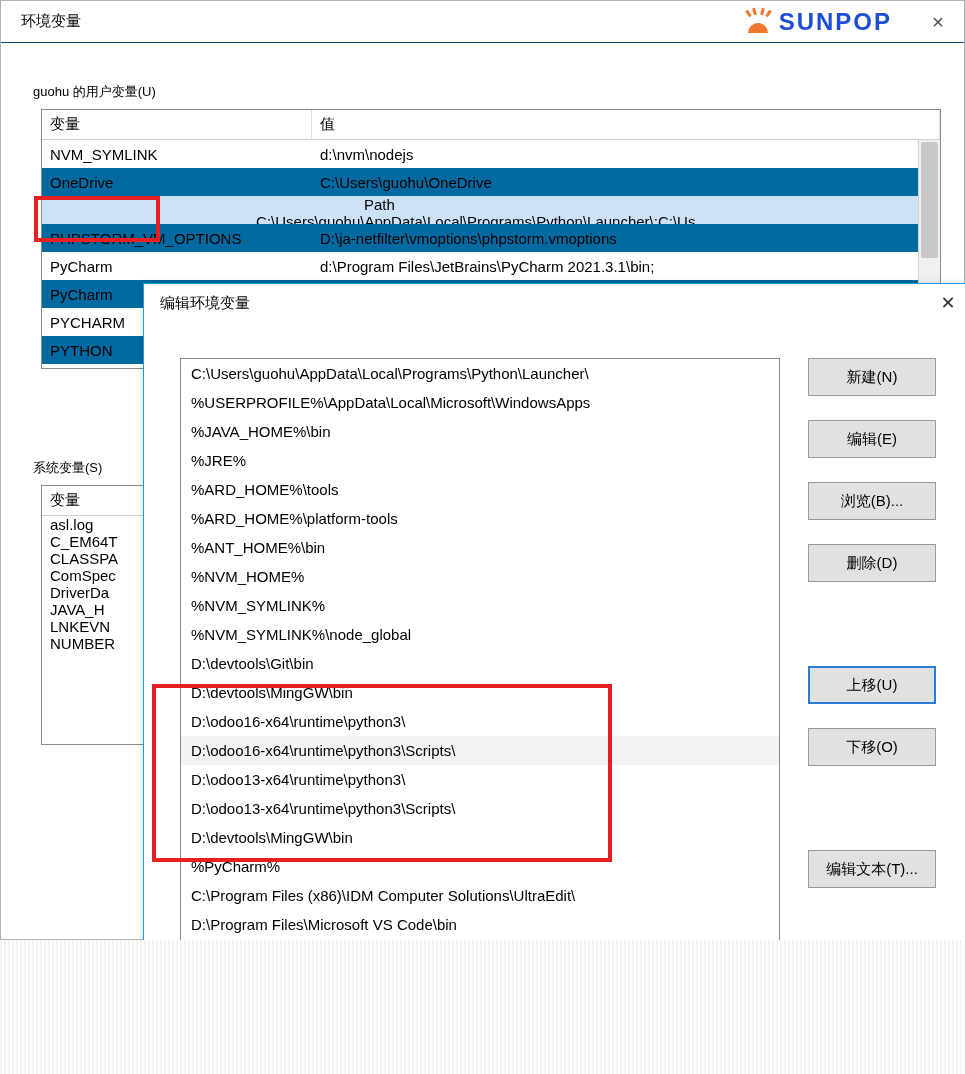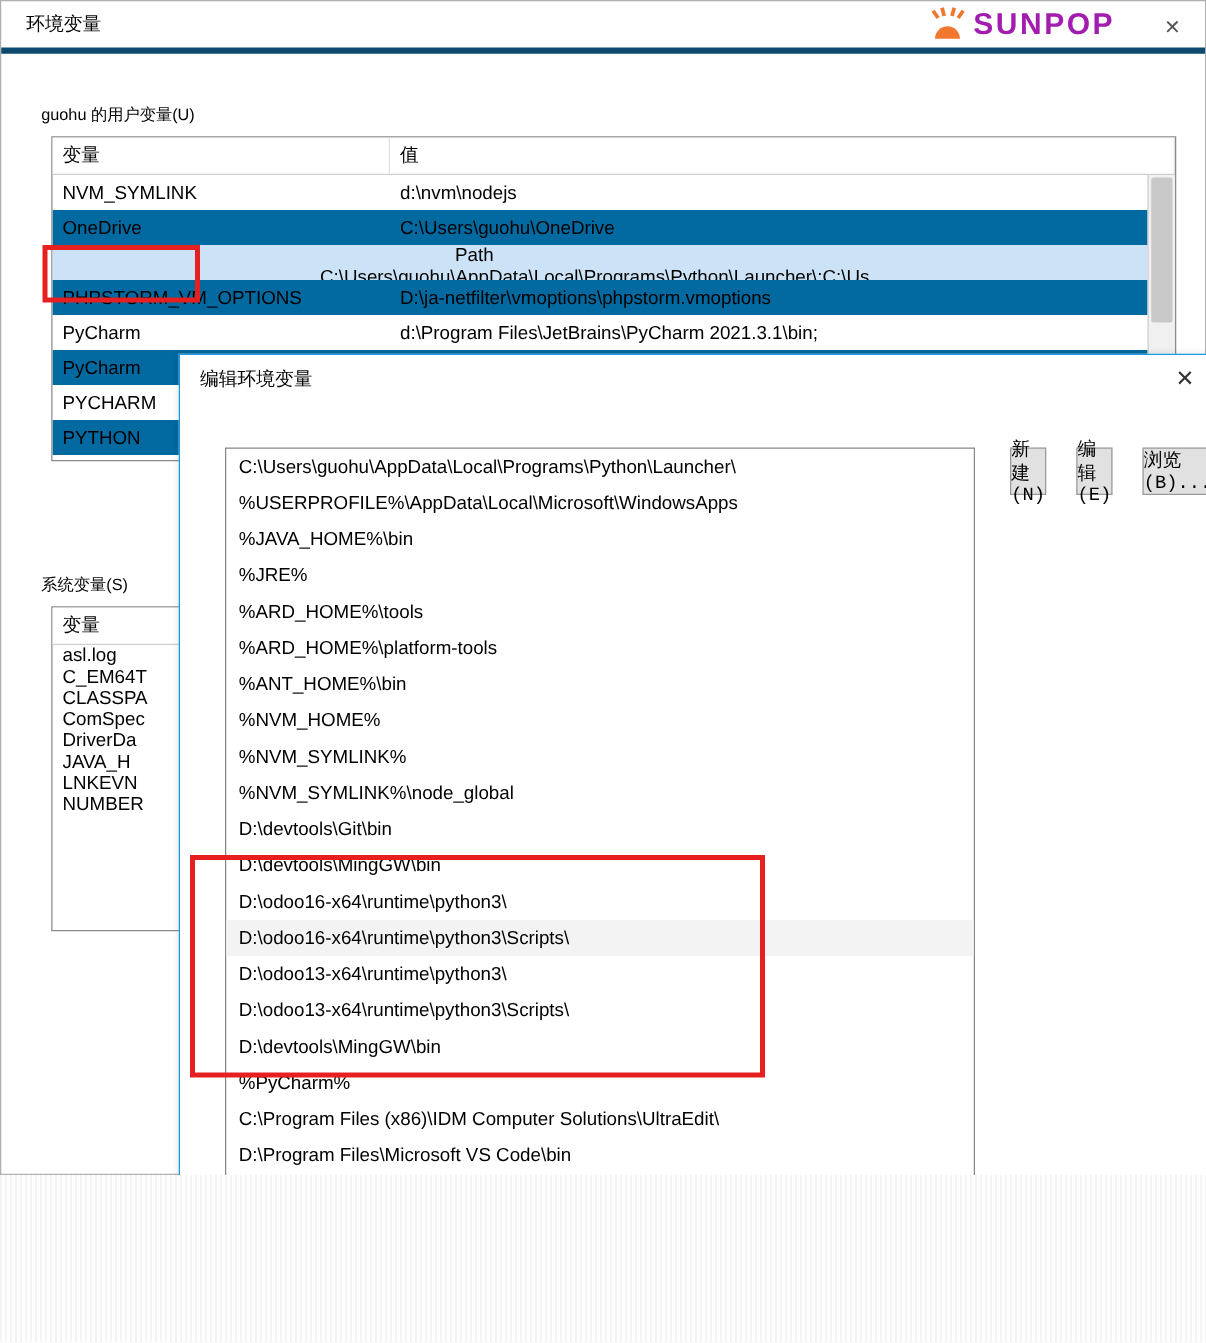--- a/index.html
+++ b/index.html
@@ -22,31 +22,31 @@
     width: 965px;
     height: 940px;
     border: 1px solid #b0b0b0;
     background: #fff;
   }
   .env-titlebar {
     height: 42px;
     display: flex;
     align-items: center;
     padding: 0 12px 0 20px;
-    border-bottom: 5px solid #0c4a6e;
+    border-bottom: 1px solid #0c4a6e;
     position: relative;
   }
   .env-titlebar .title-text { flex: 0 0 auto; font-size: 15px; }
   .env-titlebar .spacer { flex: 1; }
   .logo {
     display: flex;
     align-items: center;
     font-weight: 800;
     letter-spacing: 2px;
-    color: #a21caf;
+    color: #1d4ed8;
     font-size: 24px;
     margin-right: 60px;
   }
   .logo-sun {
     display:inline-block;
     width:30px; height:30px;
     margin-right:6px;
     position:relative;
   }
   .logo-sun::before {
@@ -187,24 +187,23 @@
     padding: 4px 10px;
     height: 29px;
     display:flex;
     align-items:center;
     white-space:nowrap;
   }
   .path-list .prow.striped { background:#f3f3f3; }
 
   .side-buttons {
     display:flex;
-    flex-direction:row;
+    flex-direction:column;
     gap: 24px;
     width: 128px;
-    font-family: Liberation Mono, monospace;
   }
   .btn {
     height: 38px;
     border: 1px solid #9a9a9a;
     background:#e1e1e1;
     font-size:15px;
     display:flex;
     align-items:center;
     justify-content:center;
     cursor:pointer;

